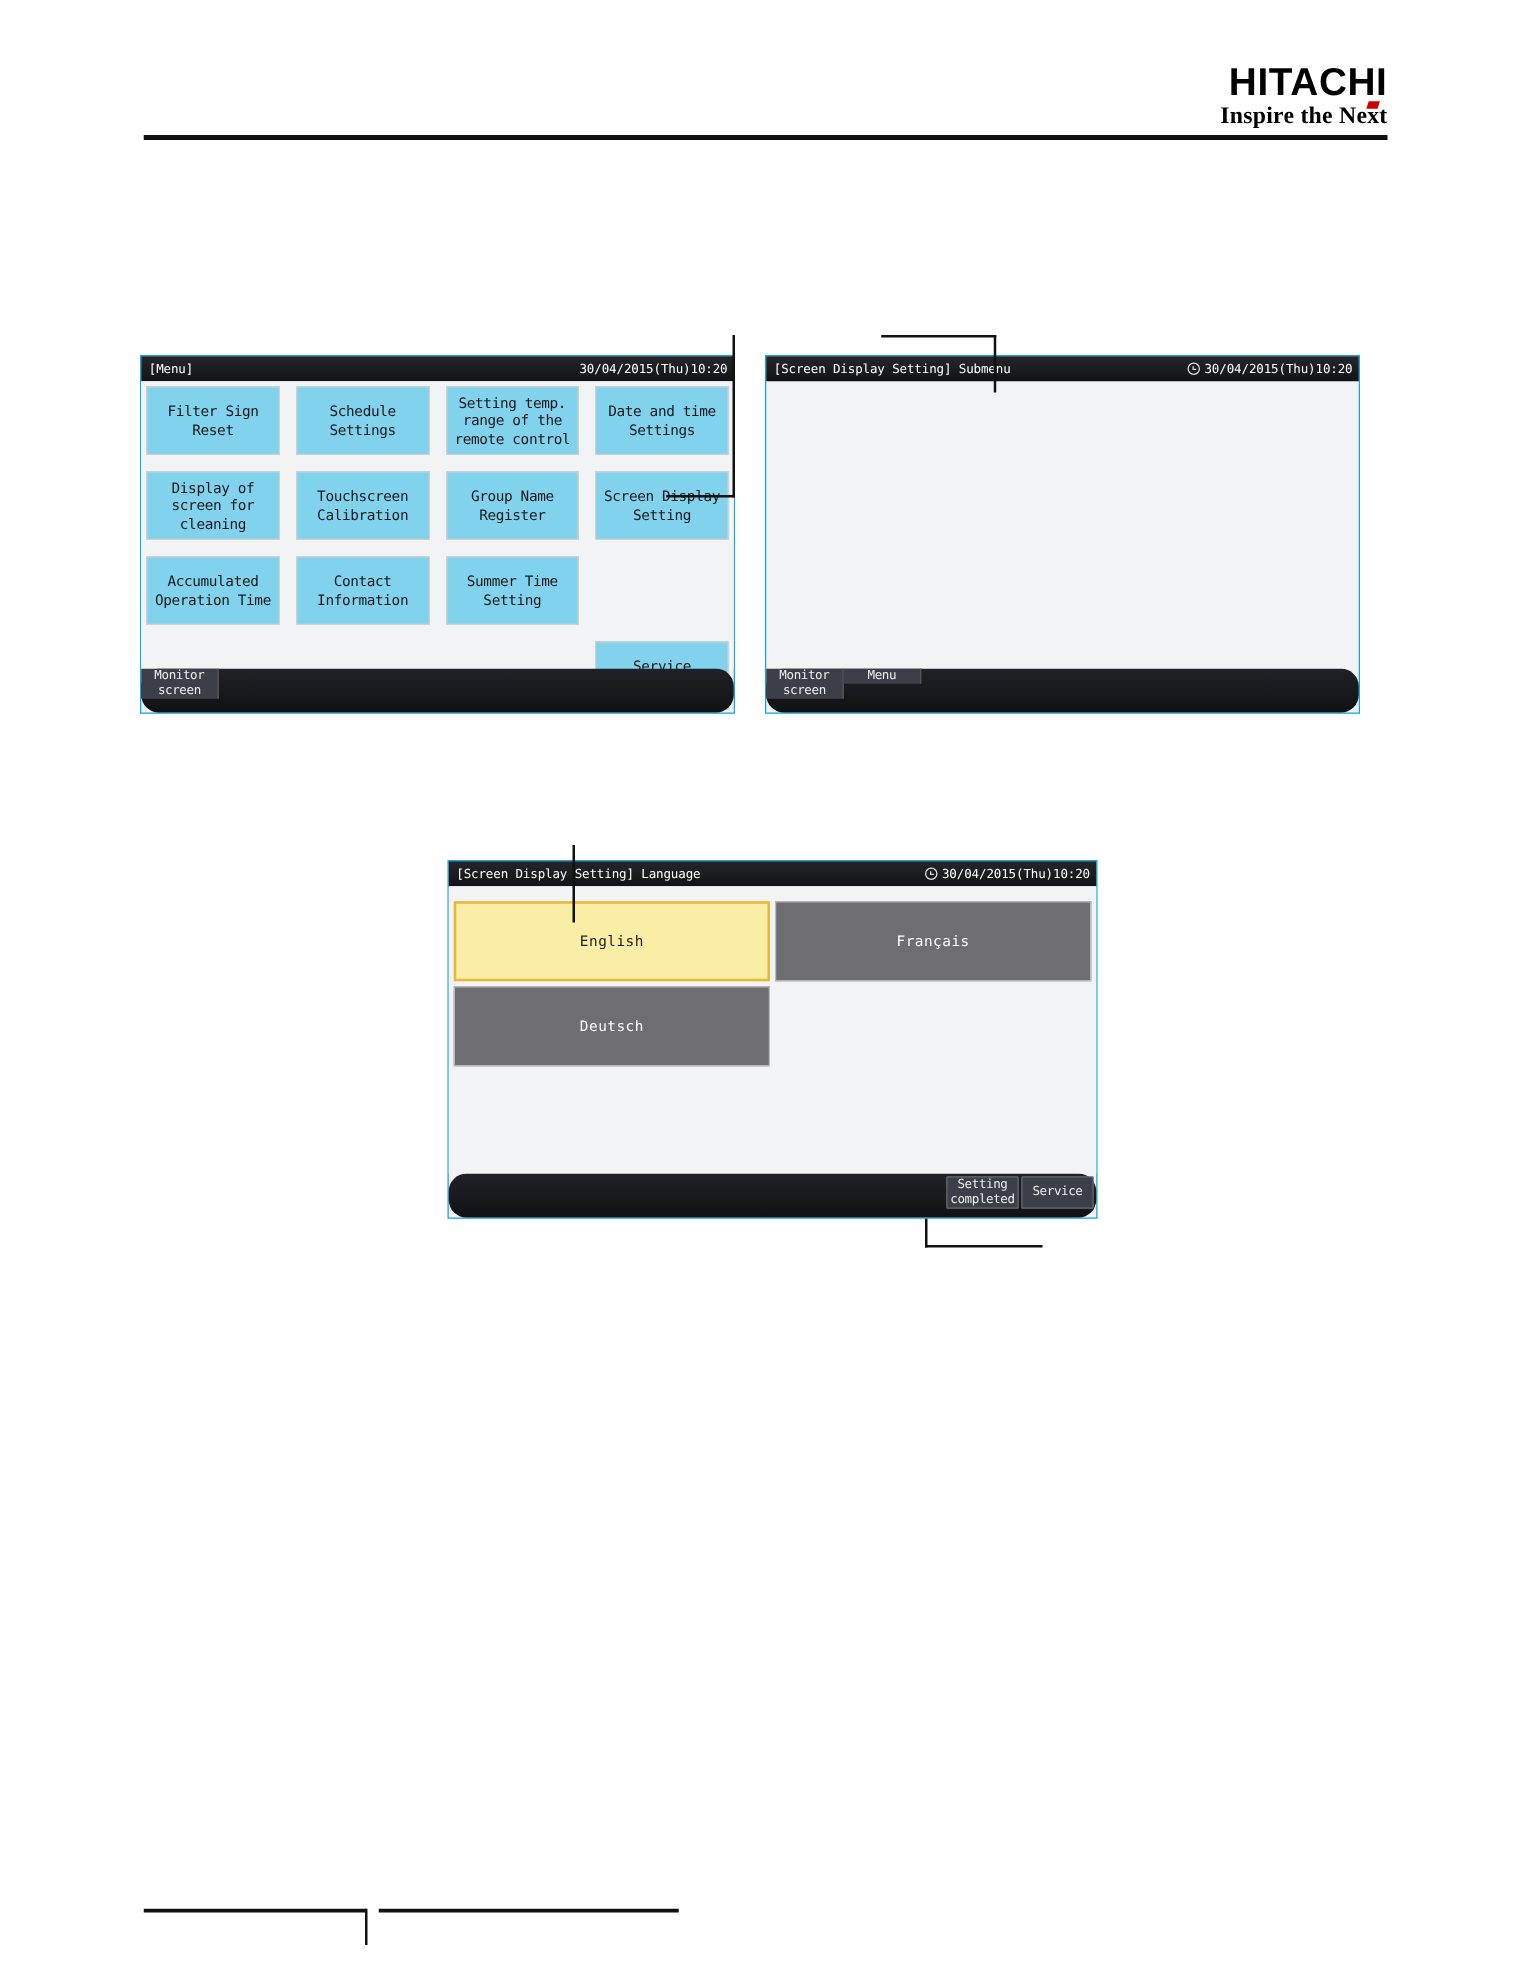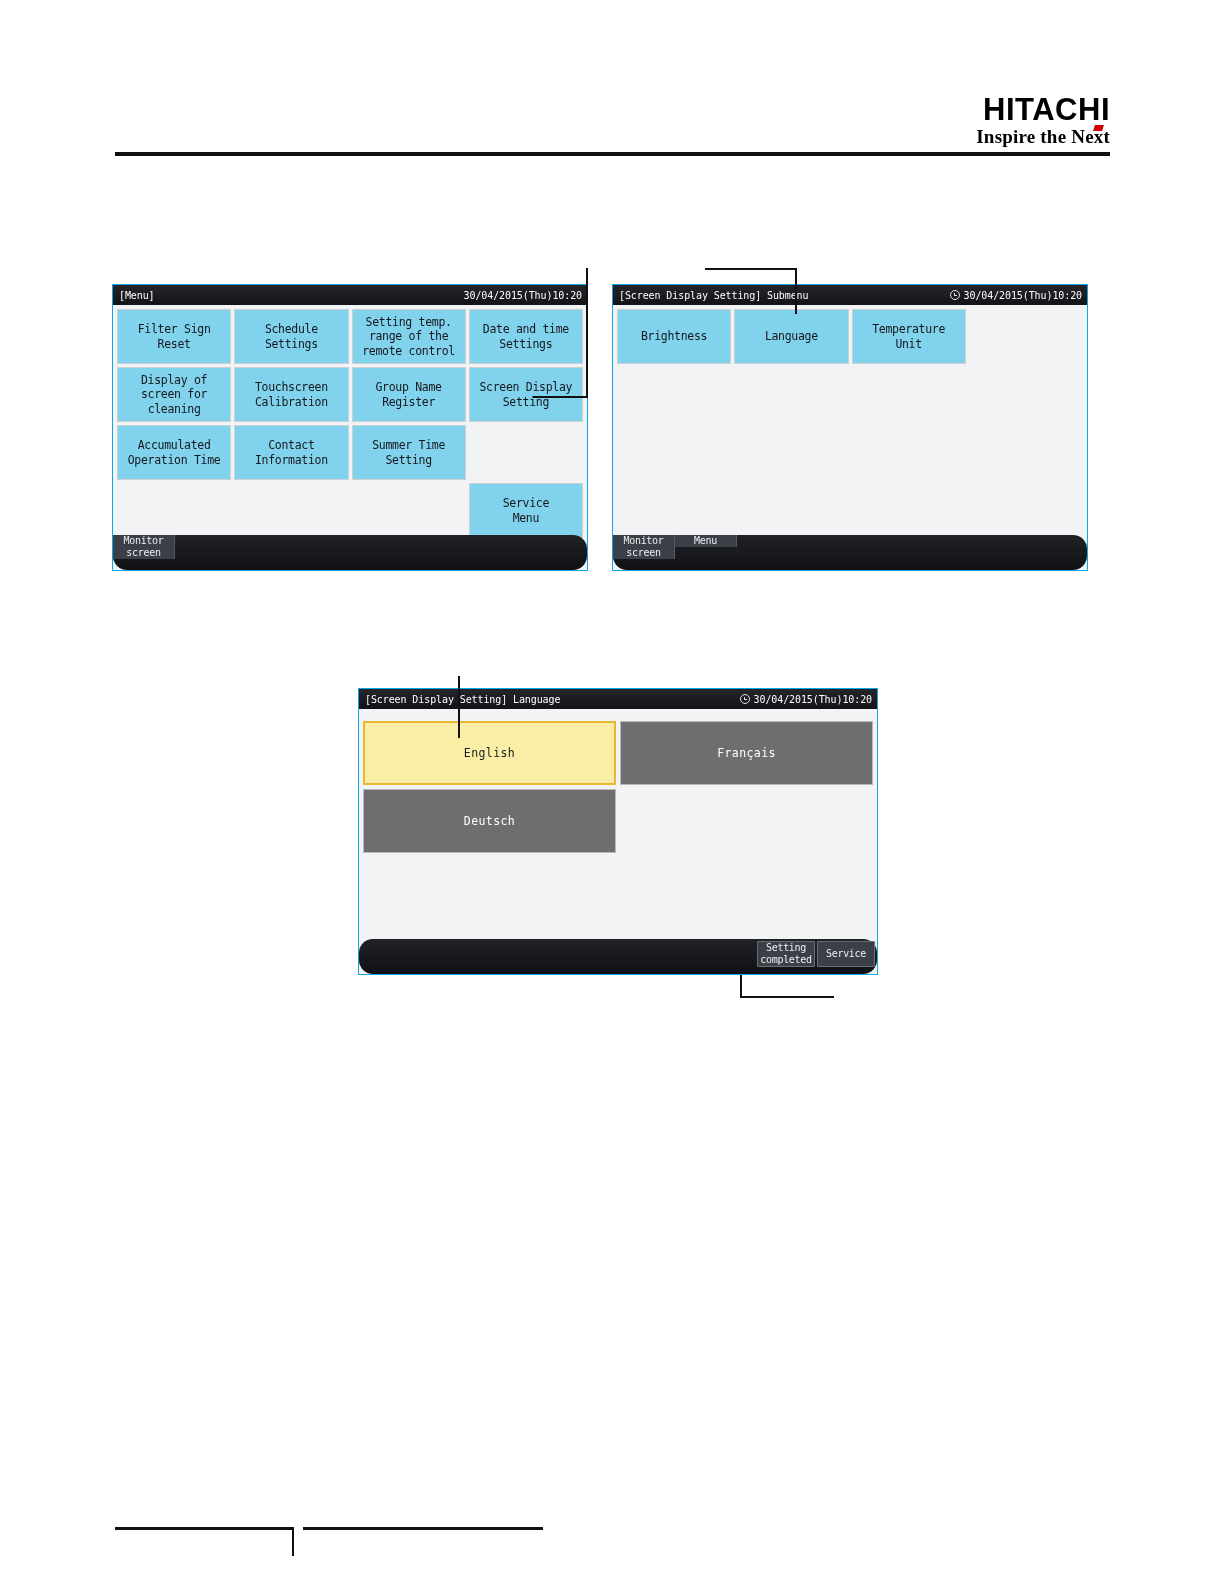--- a/index.html
+++ b/index.html
@@ -12,21 +12,20 @@
     position: relative;
     overflow: hidden;
   }
 
   
   .page-header {
     position: absolute;
     top: 0; left: 0;
     width: 1224px;
     height: 120px;
-    margin-top: 44px;
   }
   .logo-block {
     position: absolute;
     right: 114px;
     top: 50px;
     text-align: right;
   }
   .logo-main {
     font-family: "Liberation Sans", sans-serif;
     font-weight: bold;
@@ -131,21 +130,21 @@
     width: 2.8px; height: 1px;
     background: #e4e5e7;
   }
 
   .screen-body {
     position: relative;
     background: #f2f3f4;
   }
   .btn-grid {
     display: grid;
-    gap: 3px;
+    gap: 13px;
     padding: 4px;
   }
   .tile {
     background: #80d2ed;
     border: 1px solid #cfd0d1;
     color: #16181c;
     font-family: "DejaVu Sans Mono", "Liberation Mono", monospace;
     font-size: 11.5px;
     line-height: 1.22;
     display: flex;
@@ -286,29 +285,20 @@
 <div class="device" id="panel-submenu" style="left:612px; top:284px; width:476px; height:287px;">
   <div class="titlebar">
     <div class="titlebar-left">
       <span>[Screen Display Setting] Submenu</span>
     </div>
     <div class="titlebar-right">
       <span class="clock-icon"></span>
       <span>30/04/2015(Thu)10:20</span>
     </div>
   </div>
-  <div class="screen-body" style="height:230px;">
-    <div class="btn-grid" style="grid-template-columns:repeat(4,1fr); grid-template-rows:55px;">
-      <div class="tile">Brightness</div>
-      <div class="tile">Language</div>
-      <div class="tile">Temperature
-Unit</div>
-      <div class="tile empty"></div>
-    </div>
-  </div>
   <div class="bottombar">
     <div class="navbtn monitor">Monitor
 screen</div>
     <div class="navbtn menu">Menu</div>
   </div>
 </div>
 
 <div class="device" id="panel-language" style="left:358px; top:688px; width:520px; height:287px;">
   <div class="titlebar">
     <div class="titlebar-left">

